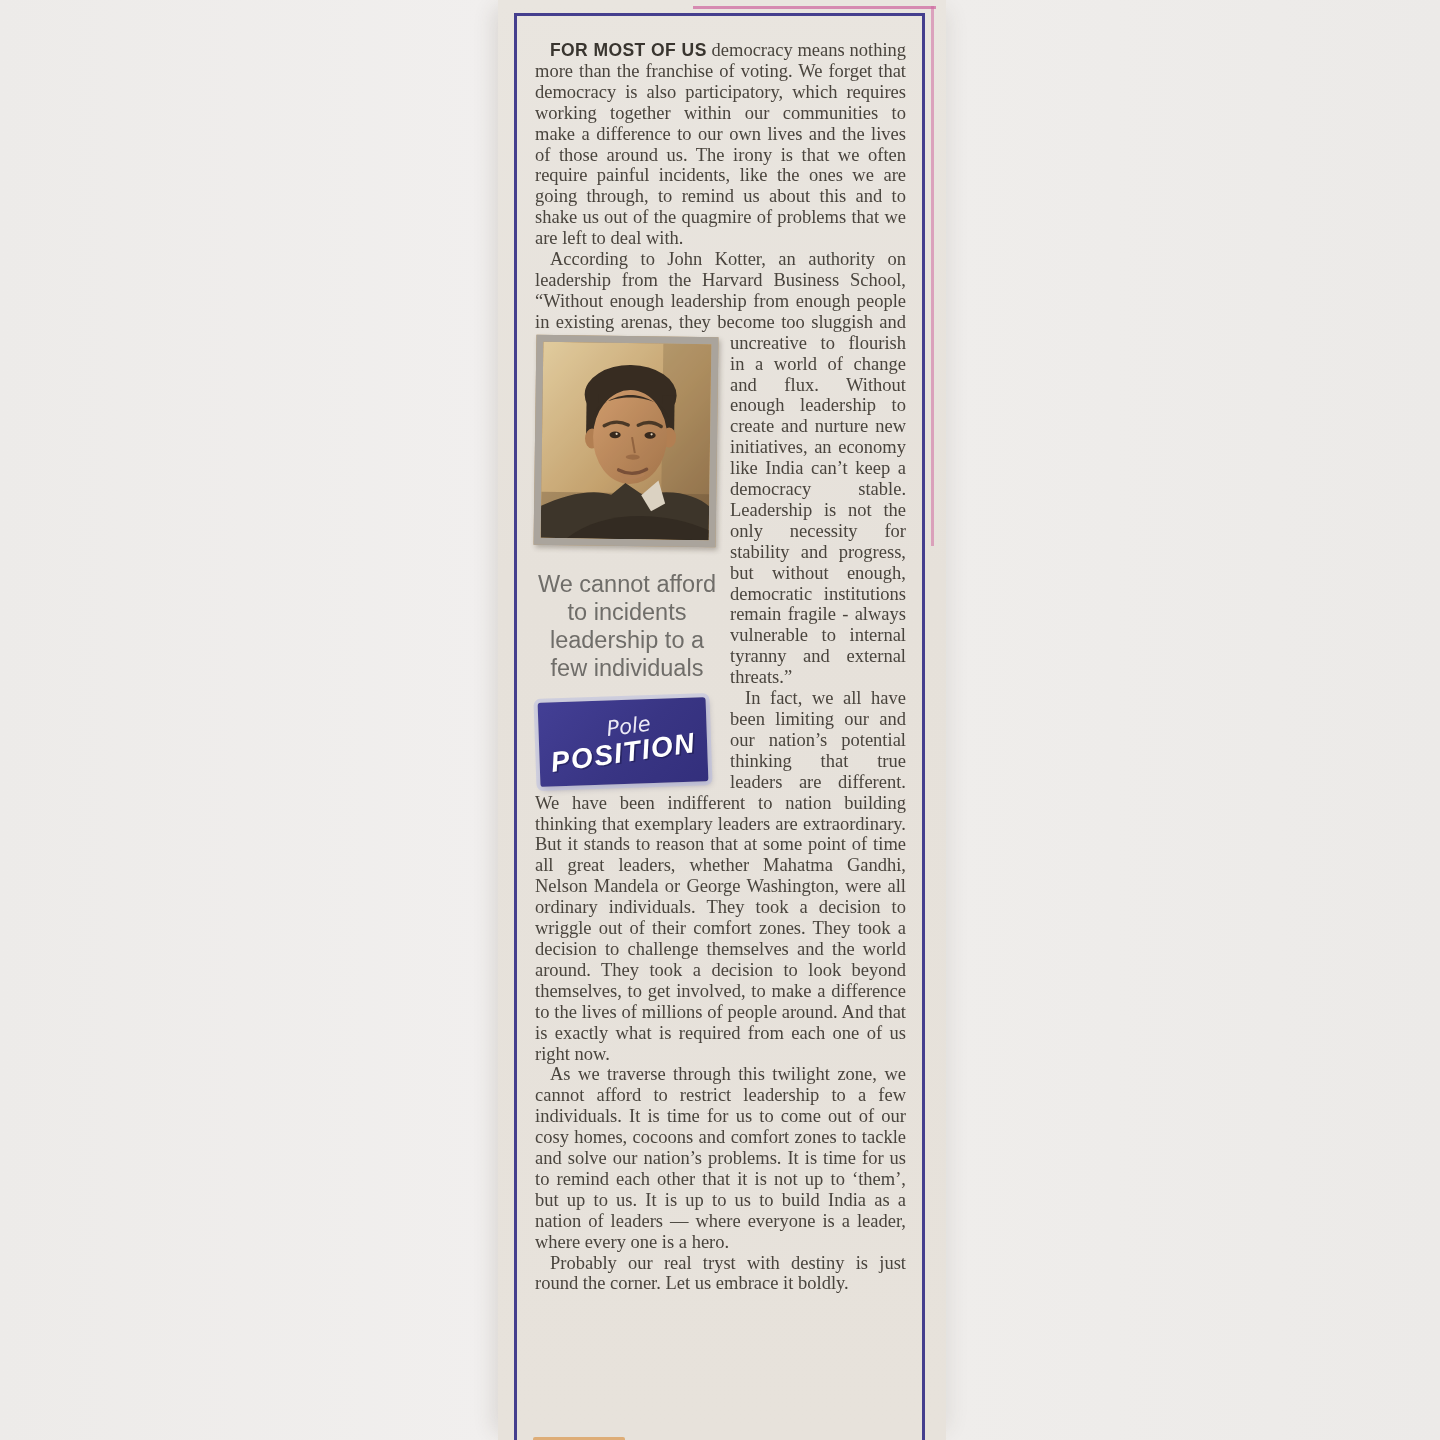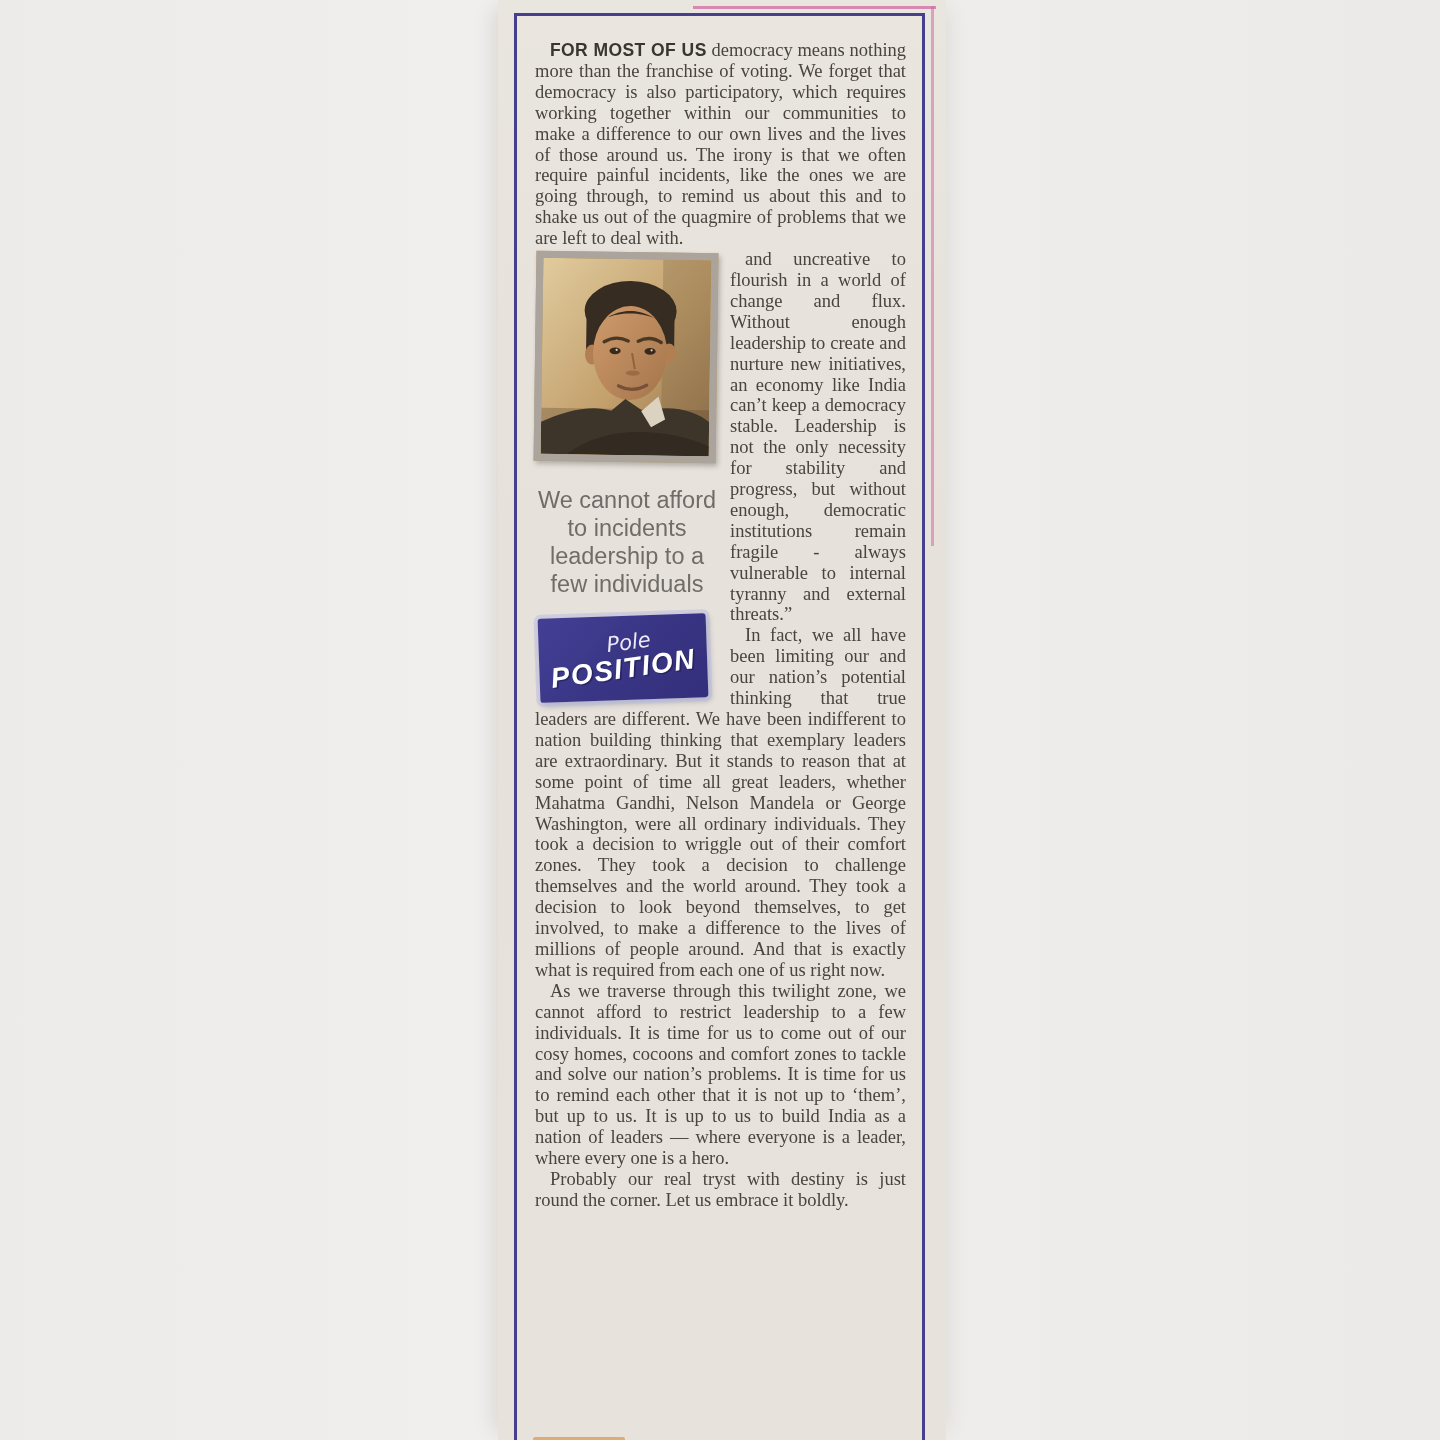--- a/index.html
+++ b/index.html
@@ -129,20 +129,21 @@
 
 
       <div class="article">
 
         <div class="para">
           <span class="leadin">FOR MOST OF US</span>
           <span>democracy means nothing more than the franchise of voting. We forget that democracy is also participatory, which requires working together within our communities to make a difference to our own lives and the lives of those around us. The irony is that we often require painful incidents, like the ones we are going through, to remind us about this and to shake us out of the quagmire of problems that we are left to deal with.</span>
         </div>
 
         <div class="para">
+          <span>According to John Kotter, an authority on leadership from the Harvard Business School, “Without enough leadership from enough people in existing arenas, they become too sluggish</span>
           <span class="rail">
             <span class="photo-frame">
               <svg viewBox="0 0 168 196" width="168" height="196" xmlns="http://www.w3.org/2000/svg">
                 <defs>
                   <linearGradient id="bgG" x1="0" y1="0" x2="1" y2="1">
                     <stop offset="0" stop-color="#e5d1a4"></stop>
                     <stop offset="0.55" stop-color="#c3a06c"></stop>
                     <stop offset="1" stop-color="#8d6b46"></stop>
                   </linearGradient>
                   <linearGradient id="skinG" x1="0" y1="0" x2="1" y2="1">

